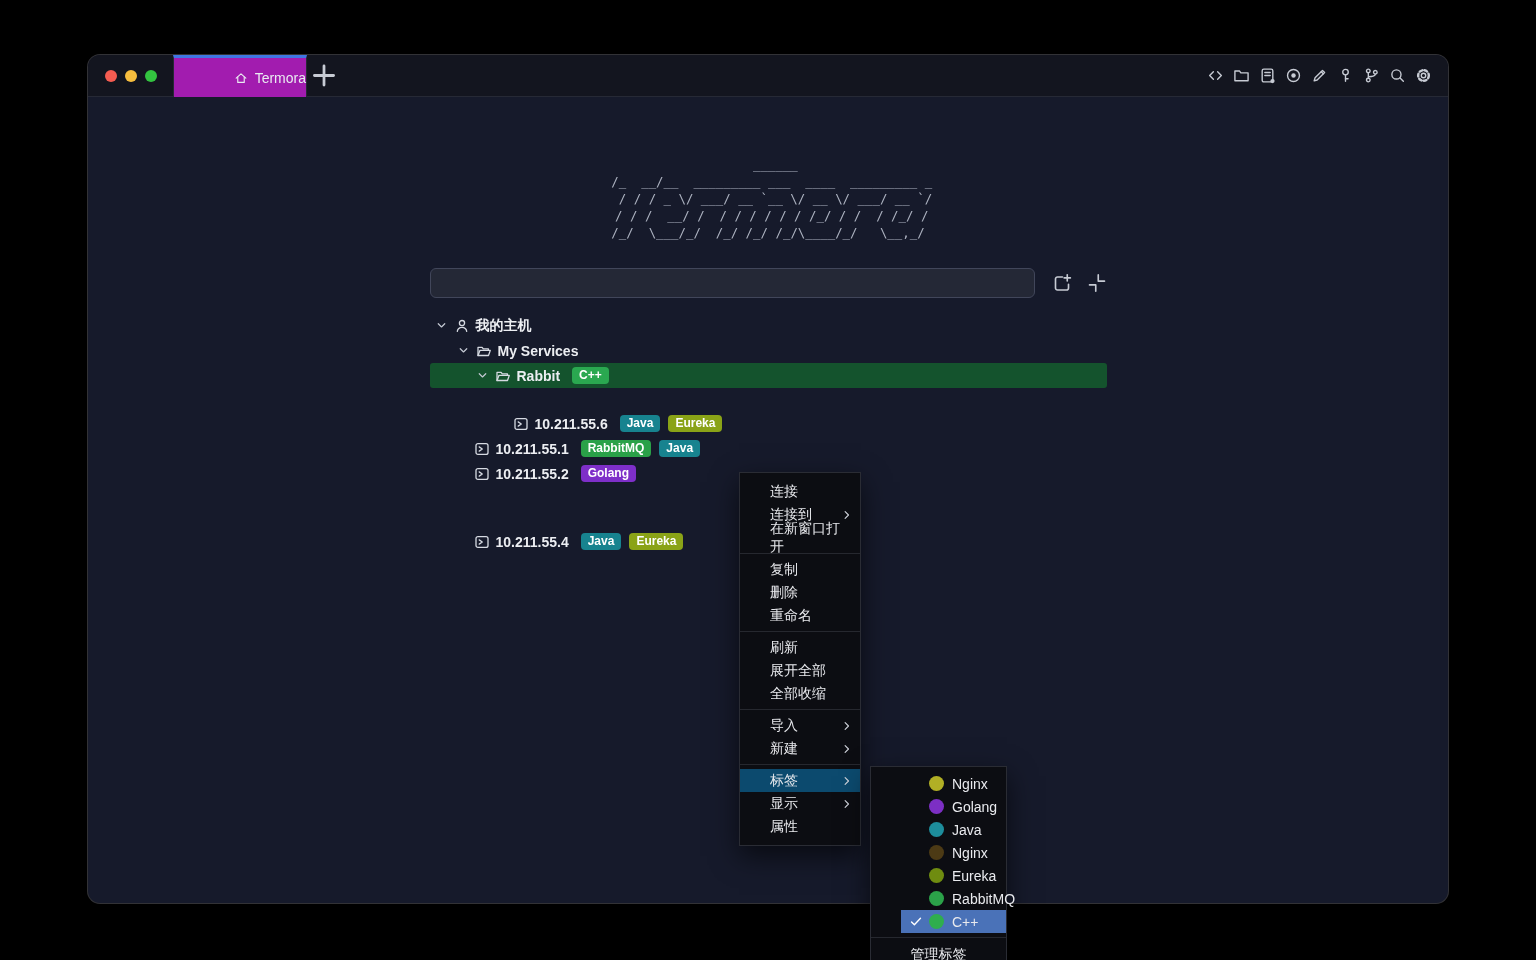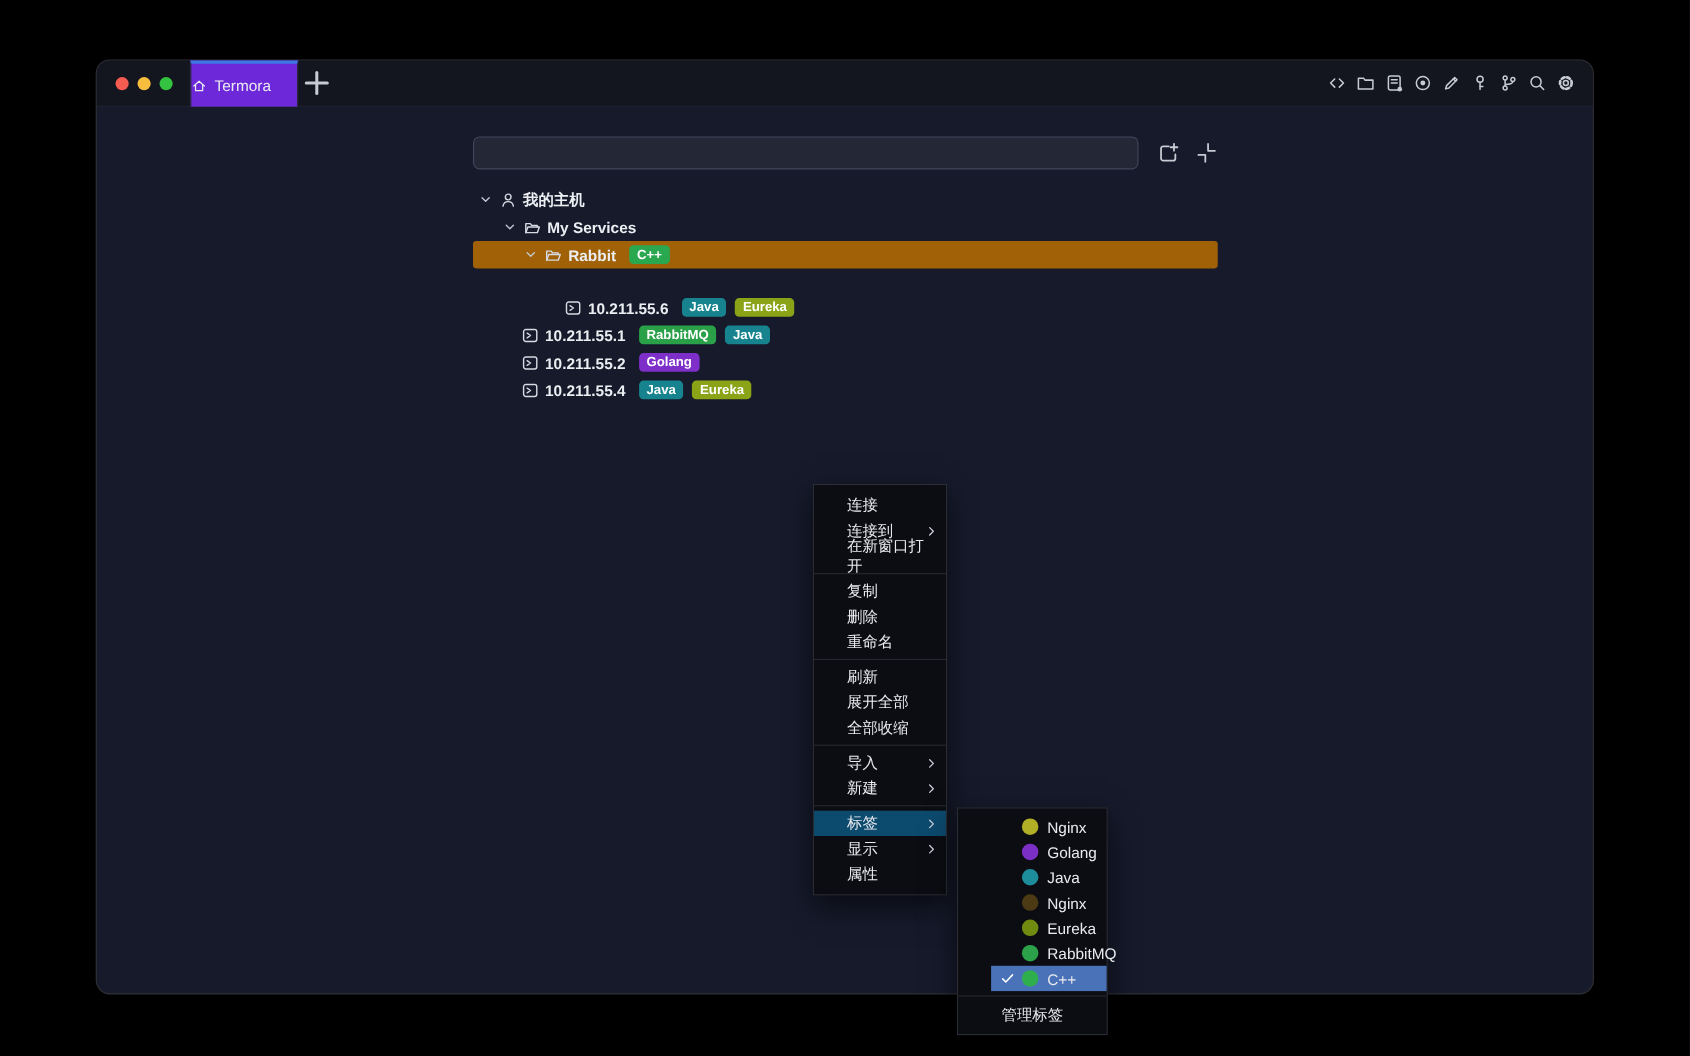--- a/index.html
+++ b/index.html
@@ -16,24 +16,24 @@
   
   .titlebar{
     height:41px;background:#13151f;border-radius:12px 12px 0 0;
     border-bottom:1px solid #262935;display:flex;align-items:stretch;
     position:relative;z-index:2;
   }
   .traffic{display:flex;align-items:center;gap:8px;padding:0 0 0 17px;}
   .light{width:12px;height:12px;border-radius:50%;}
   .tab{
     margin-left:16px;margin-bottom:-1px;width:96px;
-    background:#6d28d9;border-left:1px solid #262935;border-right:1px solid #262935;
+    background:#a21caf;border-left:1px solid #262935;border-right:1px solid #262935;
     border-top:3px solid #3f76e3;
-    display:flex;align-items:center;justify-content:flex-start;gap:7px;
-    color:#e9ebf1;font-size:14px;
+    display:flex;align-items:center;justify-content:flex-end;gap:7px;
+    color:#e9ebf1;font-size:14px;padding-left:36px;
   }
   .newtab{
     width:34px;display:flex;align-items:center;justify-content:center;
     color:#c7cbd4;cursor:pointer;
   }
   .tb-icons{
     margin-left:auto;display:flex;align-items:center;gap:9px;padding-right:16px;
     color:#c7cbd4;
   }
   .tb-icons .icon{width:17px;height:17px;display:flex;align-items:center;justify-content:center;}
@@ -173,20 +173,25 @@
           <svg viewBox="0 0 16 16" fill="none" stroke="currentColor" stroke-width="1.3" stroke-linecap="round" stroke-linejoin="round">
             <circle cx="8" cy="8" r="2.1"></circle>
             <circle cx="8" cy="8" r="5" stroke-width="2.3" stroke-dasharray="2.55,2.25"></circle>
           </svg>
         </span>
       </div>
   </div>
 
   <div class="content">
     <div class="center-col">
+      <pre class="logo">  ______
+ /_  __/__  _________ ___  ____  _________ _
+  / / / _ \/ ___/ __ `__ \/ __ \/ ___/ __ `/
+ / / /  __/ /  / / / / / / /_/ / /  / /_/ /
+/_/  \___/_/  /_/ /_/ /_/\____/_/   \__,_/</pre>
 
       <div class="search-row">
         <input class="search-input" type="text" value="" style="">
         <div class="search-side" id="search-side">
             <span class="icon">
               <svg viewBox="0 0 16 16" fill="none" stroke="currentColor" stroke-width="1.3" stroke-linecap="round" stroke-linejoin="round">
                 <path d="M13.2 9 V12 A1.6 1.6 0 0 1 11.6 13.6 H4.4 A1.6 1.6 0 0 1 2.8 12 V4.8 A1.6 1.6 0 0 1 4.4 3.2 H8.4"></path>
                 <line x1="12.2" y1="1.4" x2="12.2" y2="6.4"></line>
                 <line x1="9.7" y1="3.9" x2="14.7" y2="3.9"></line>
               </svg>
@@ -222,21 +227,21 @@
               </svg>
             </span>
             <span class="icon node-ic">
               <svg viewBox="0 0 16 16" fill="none" stroke="currentColor" stroke-width="1.3" stroke-linecap="round" stroke-linejoin="round">
                 <path d="M2 12.5 V4.3 H6.1 L7.3 5.9 H12.4 V7.4"></path>
                 <path d="M3.9 7.4 H14.3 L12.5 12.5 H2 Z"></path>
               </svg>
             </span>
             <span class="tree-label">My Services</span>
           </div>
-          <div class="tree-row" style="padding-left: 46px; background: #a16207;">
+          <div class="tree-row" style="padding-left: 46px; background: #14532d;">
             <span class="icon chev">
               <svg viewBox="0 0 16 16" fill="none" stroke="currentColor" stroke-width="1.5" stroke-linecap="round" stroke-linejoin="round">
                 <polyline points="4,5.8 8,9.8 12,5.8"></polyline>
               </svg>
             </span>
             <span class="icon node-ic">
               <svg viewBox="0 0 16 16" fill="none" stroke="currentColor" stroke-width="1.3" stroke-linecap="round" stroke-linejoin="round">
                 <path d="M2 12.5 V4.3 H6.1 L7.3 5.9 H12.4 V7.4"></path>
                 <path d="M3.9 7.4 H14.3 L12.5 12.5 H2 Z"></path>
               </svg>
@@ -269,21 +274,21 @@
           <div class="tree-row" style="padding-left: 44px;">
             <span class="icon node-ic">
               <svg viewBox="0 0 16 16" fill="none" stroke="currentColor" stroke-width="1.3" stroke-linecap="round" stroke-linejoin="round">
                 <rect x="2" y="2.6" width="12" height="10.8" rx="2"></rect>
                 <polyline points="5.2,5.9 8.3,8 5.2,10.1"></polyline>
               </svg>
             </span>
             <span class="tree-label">10.211.55.2</span>
             <span class="badge" style="background: rgb(126, 47, 201);">Golang</span>
           </div>
-          <div class="tree-row" style="padding-left: 44px;">
+          <div class="tree-row" style="padding-left: 44px; margin-top: 43px;">
             <span class="icon node-ic">
               <svg viewBox="0 0 16 16" fill="none" stroke="currentColor" stroke-width="1.3" stroke-linecap="round" stroke-linejoin="round">
                 <rect x="2" y="2.6" width="12" height="10.8" rx="2"></rect>
                 <polyline points="5.2,5.9 8.3,8 5.2,10.1"></polyline>
               </svg>
             </span>
             <span class="tree-label">10.211.55.4</span>
             <span class="badge" style="background: rgb(23, 131, 143);">Java</span>
             <span class="badge" style="background: rgb(138, 163, 23);">Eureka</span>
           </div>

